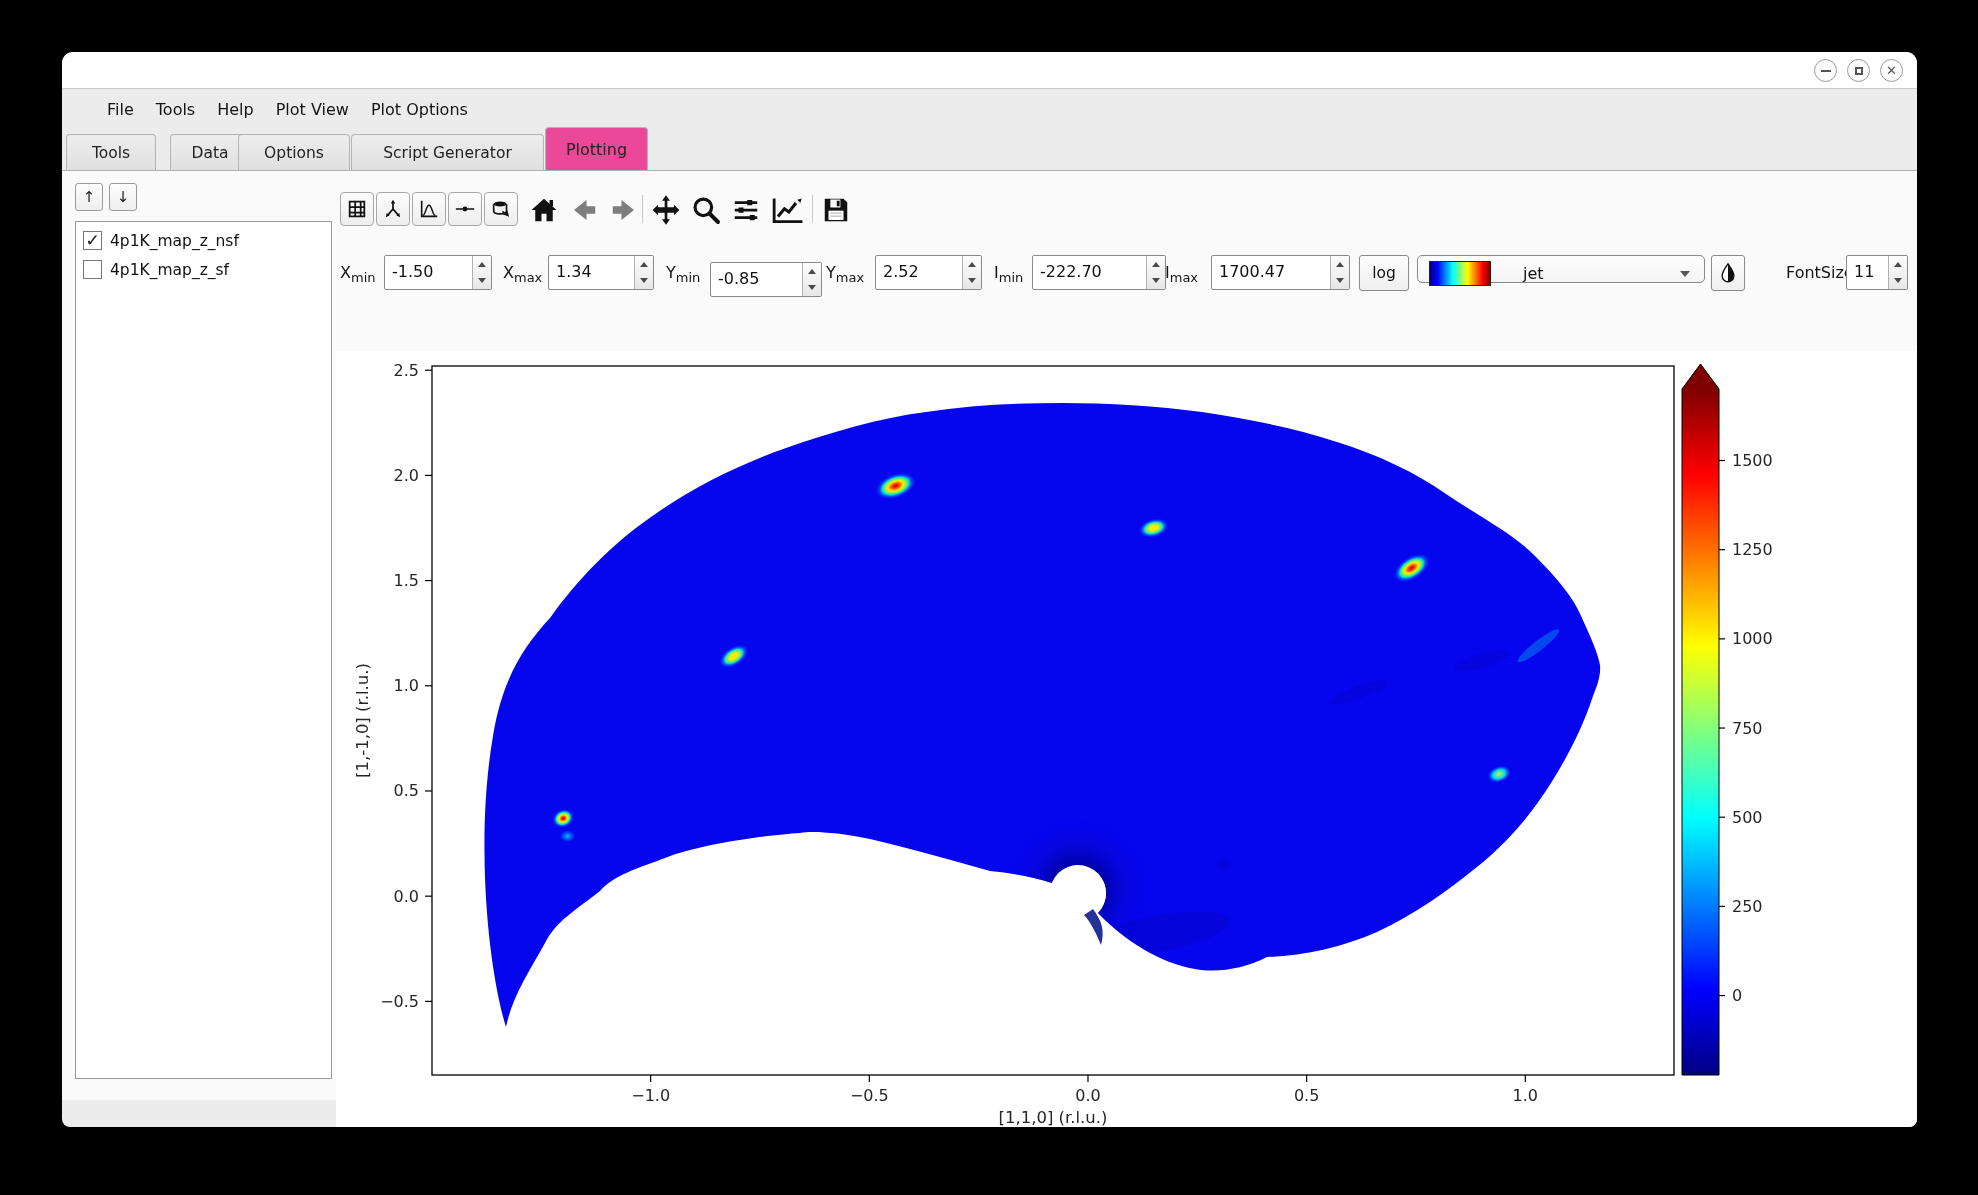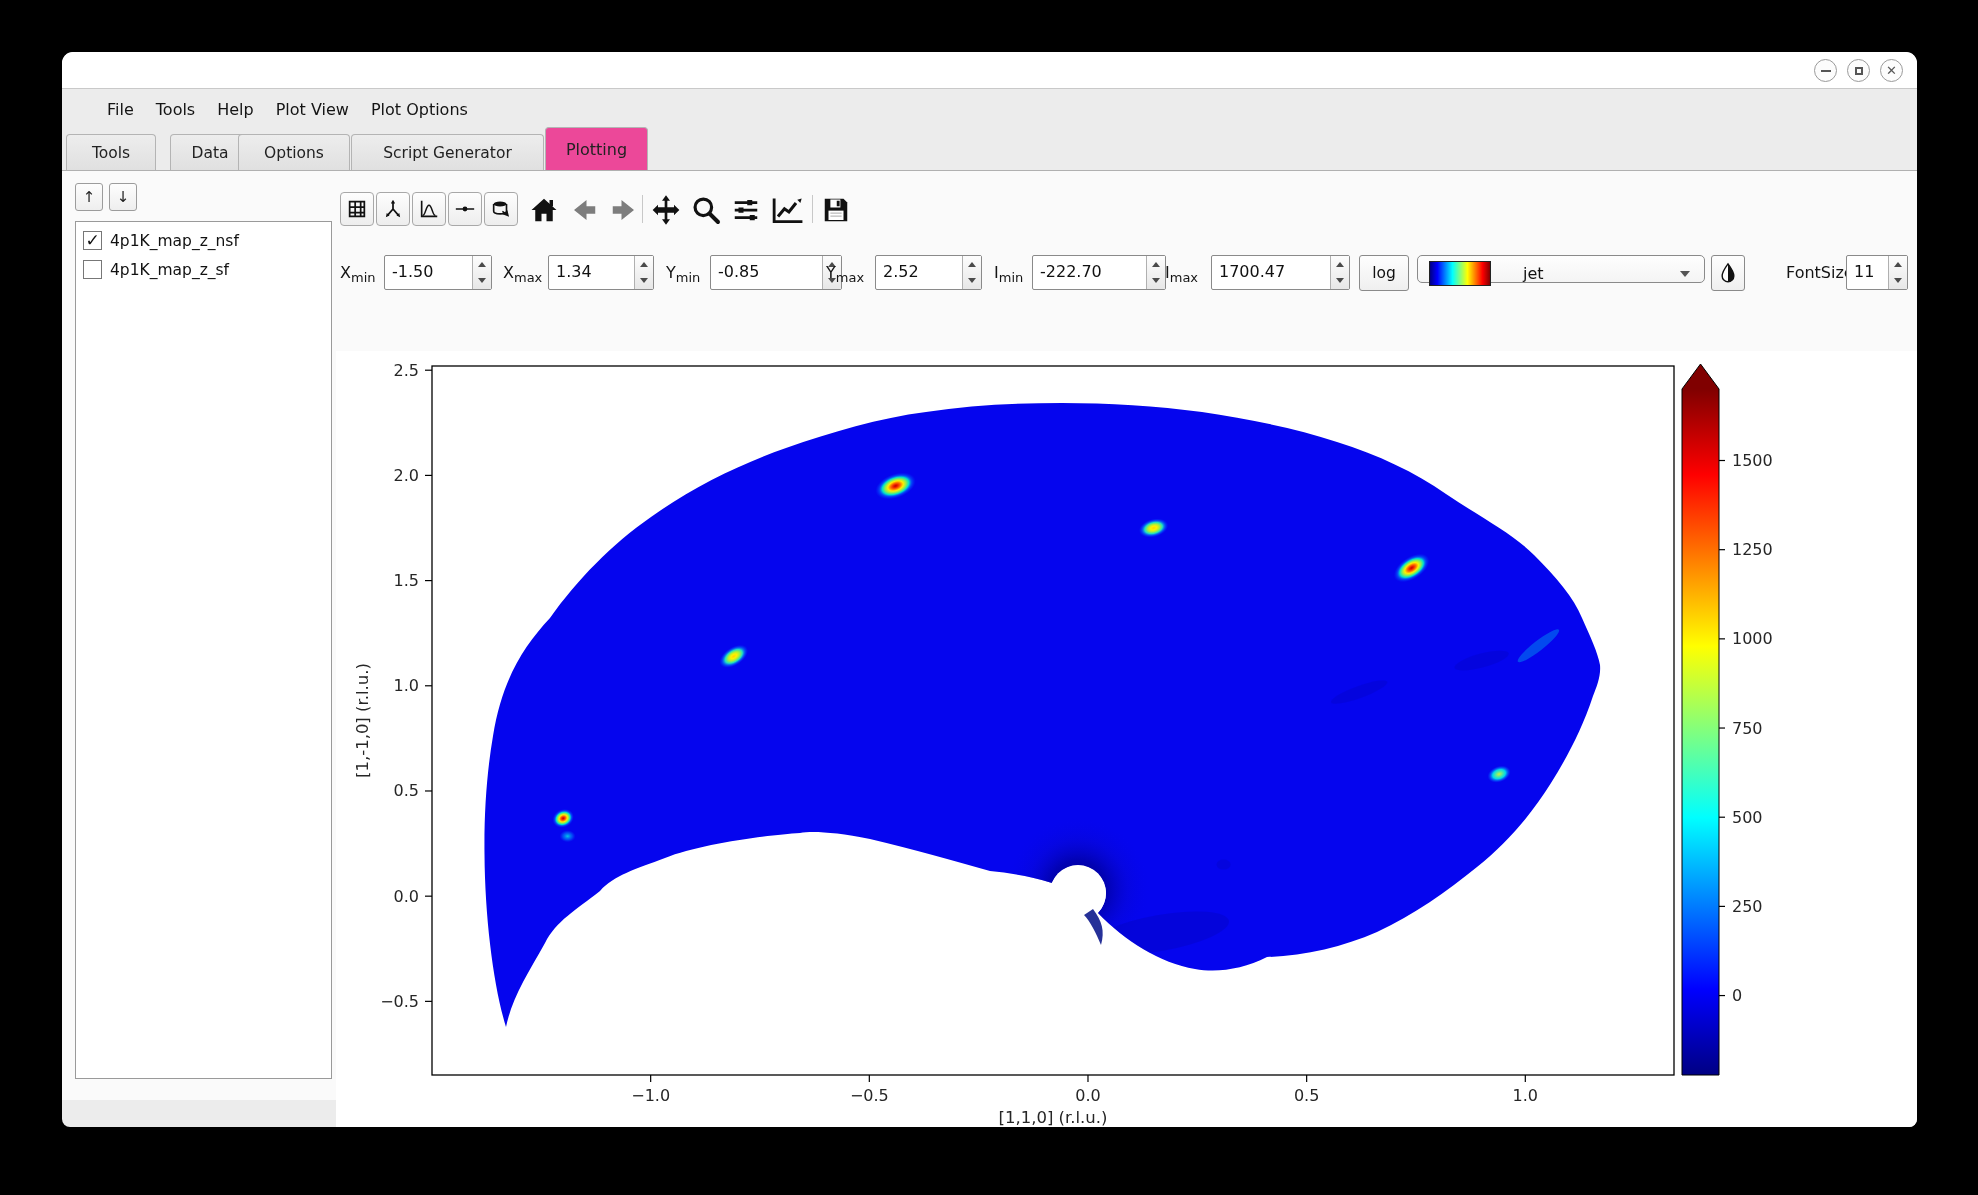--- a/index.html
+++ b/index.html
@@ -222,21 +222,21 @@
       <span class="spin-btns">
           <span class="spin-half">
             <span class="tri-up"></span>
           </span>
           <span class="spin-half">
             <span class="tri-dn"></span>
           </span>
         </span>
     </div>
     <span class="ctl-label" style="left:604px;"><span>Y</span><sub>min</sub></span>
-    <div class="spin" style="left:648px;width:132px;">
+    <div class="spin" style="left:648px;width:112px;margin-top:7px;">
       <span class="spin-val">-0.85</span>
       <span class="spin-btns">
           <span class="spin-half">
             <span class="tri-up"></span>
           </span>
           <span class="spin-half">
             <span class="tri-dn"></span>
           </span>
         </span>
     </div>

